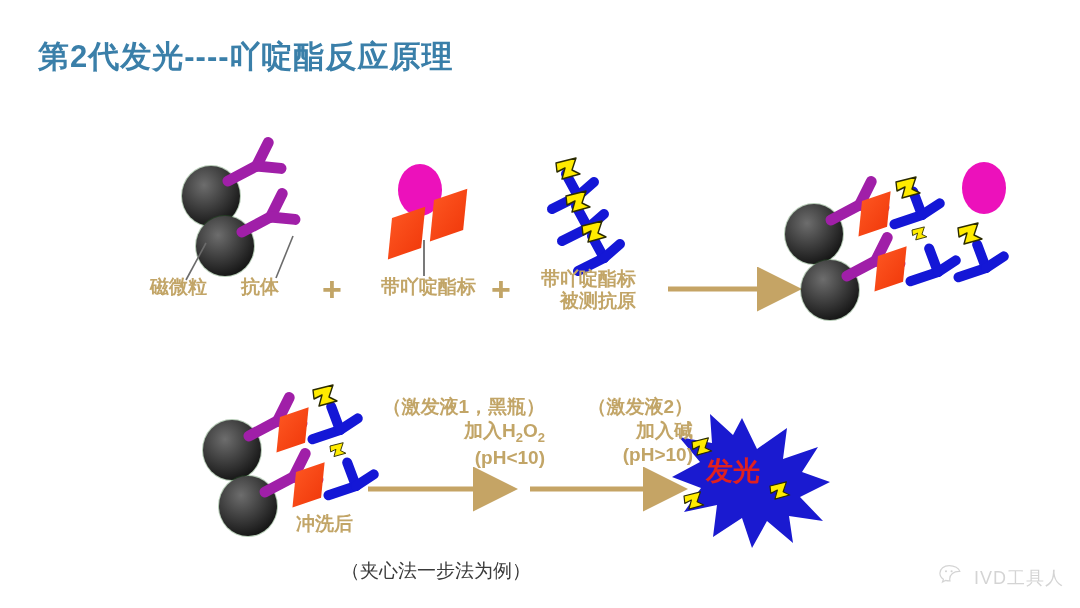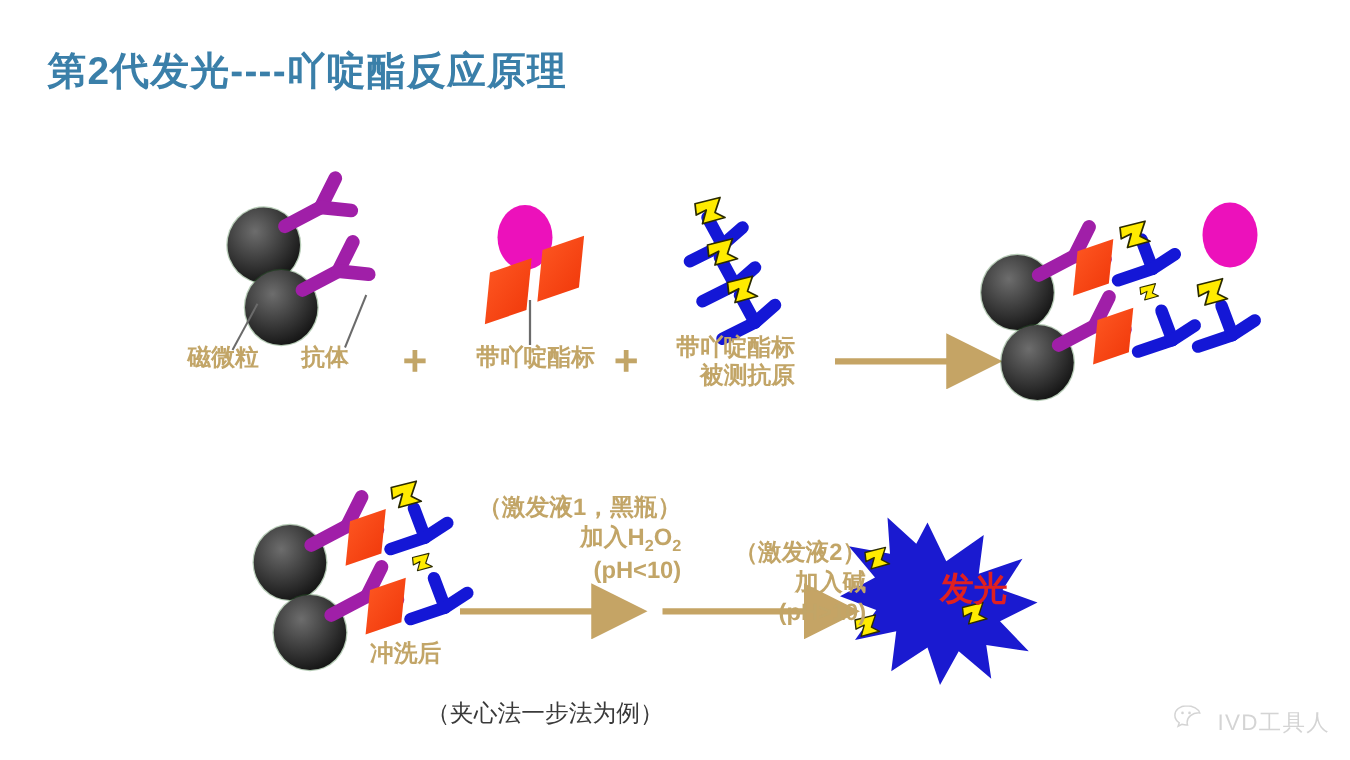--- a/index.html
+++ b/index.html
@@ -204,29 +204,29 @@
     <div>带吖啶酯标</div>
     <div>被测抗原</div>
   </div>
 
   <div class="cond" style="left:345px;top:395px;width:200px;">
     <div>（激发液1，黑瓶）</div>
     <div>加入H<sub>2</sub>O<sub>2</sub></div>
     <div>(pH&lt;10)</div>
   </div>
 
-  <div class="cond" style="left:533px;top:395px;width:160px;margin-top:36px;">
+  <div class="cond" style="left:533px;top:395px;width:160px;">
     <div>（激发液2）</div>
     <div>加入碱</div>
     <div>(pH&gt;10)</div>
   </div>
 
   <div class="lbl tan" style="left:296px;top:513px;">冲洗后</div>
 
-  <div style="position:absolute;left:706px;top:458px;width:100px;text-align:right;
+  <div style="position:absolute;left:706px;top:458px;width:100px;text-align:left;
               font-size:27px;font-weight:700;color:#e02020;line-height:1;">发光</div>
 
   <div class="footnote" style="left:341px;top:558px;">（夹心法一步法为例）</div>
 
   <div class="watermark">
     <span>
       <svg width="28" height="24" viewBox="0 0 28 24" xmlns="http://www.w3.org/2000/svg">
         <path d="M10.2,1.6 C5,1.6 0.9,5 0.9,9.2 c0,2.4 1.4,4.6 3.5,6 L3.5,18 l3,-1.6
                  c1.1,0.3 2.3,0.5 3.6,0.5 c0.3,0 0.6,0 0.9,0 c-0.2,-0.6 -0.3,-1.3 -0.3,-2
                  c0,-4.2 4.1,-7.6 9.2,-7.6 c0.3,0 0.6,0 0.9,0 C19.9,4.3 15.5,1.6 10.2,1.6 z" fill="none" stroke="#9a9a9a" stroke-width="1.2"></path>

